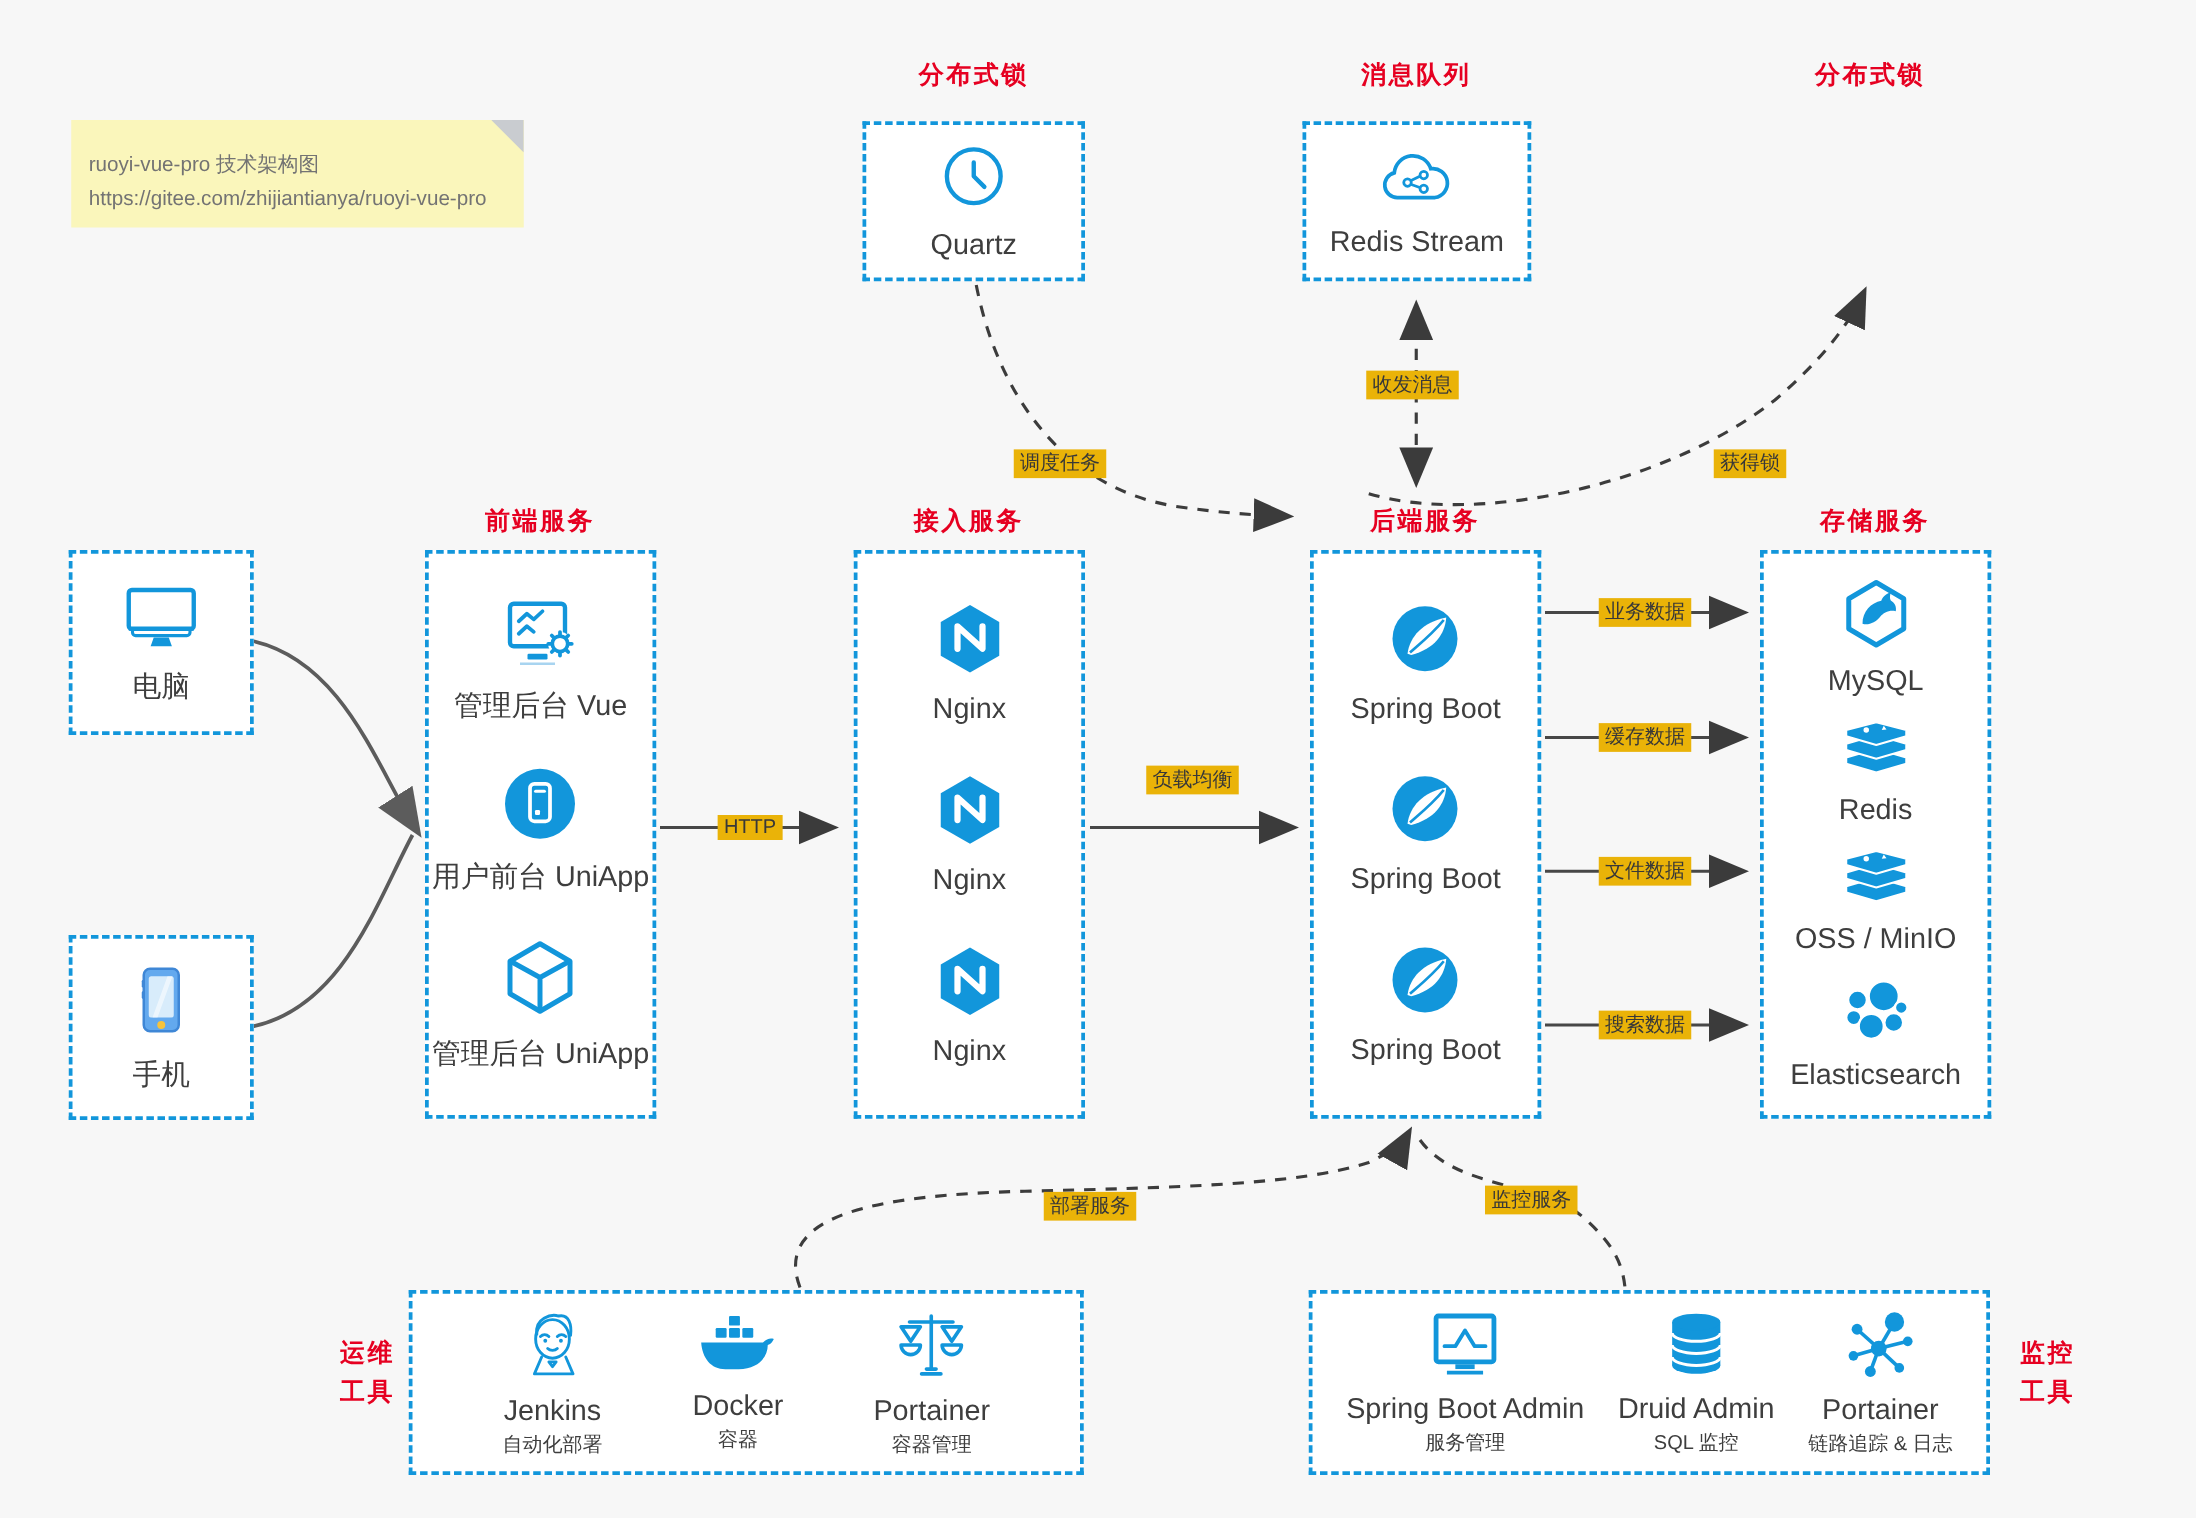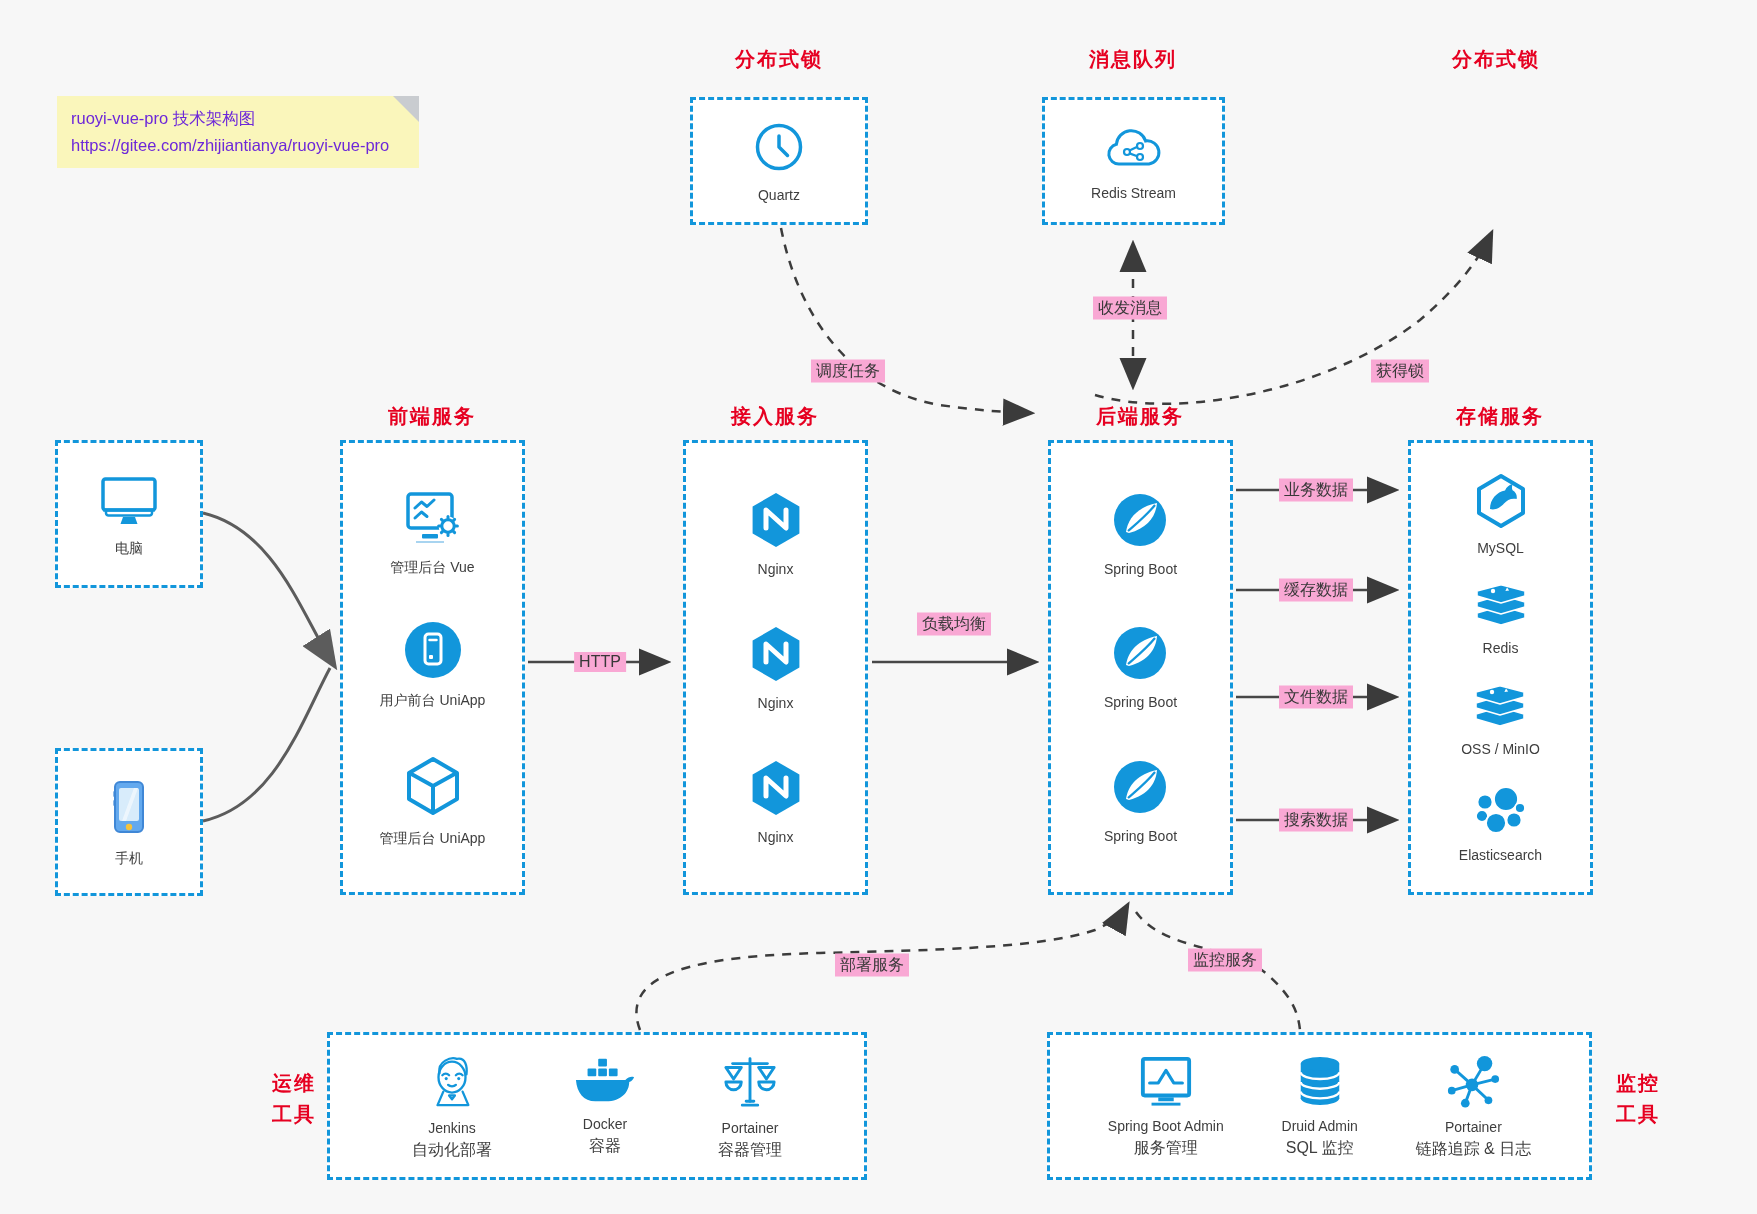--- a/index.html
+++ b/index.html
@@ -10,22 +10,22 @@
   #canvas{
     position:relative;
     width:1757px;height:1214px;
     background:#f7f7f7;
     overflow:hidden;
   }
   
   .note{
     position:absolute;left:57px;top:96px;
     background:#faf6bb;
-    padding:9px 30px 9px 14px;
-    font-size:16.5px;color:#6d28d9;line-height:1.65;
+    padding:23px 30px 9px 14px;
+    font-size:16.5px;color:#737373;line-height:1.65;
     white-space:nowrap;
   }
   .note .fold{position:absolute;top:0;right:0;line-height:0;}
   
   .dbox{
     position:absolute;
     border:3px dashed #1296db;
     background:#fff;
     box-sizing:border-box;
   }
@@ -42,27 +42,27 @@
   }
   .side-title{
     position:absolute;
     font-size:20px;font-weight:bold;color:#e60021;
     line-height:1.55;text-align:center;width:56px;
     letter-spacing:2px;
   }
   
   .node{display:flex;flex-direction:column;align-items:center;gap:9px;}
   .node.tight{gap:6px;}
-  .nlabel{font-size:14px;color:#3e3e3e;white-space:nowrap;}
+  .nlabel{font-size:23px;color:#3e3e3e;white-space:nowrap;}
   .sub{font-size:16px;color:#3e3e3e;white-space:nowrap;margin-top:-2px;}
   
   .elabel{
     position:absolute;transform:translate(-50%,-50%);
     font-size:16px;color:#383838;
-    background:#f9a8d4;padding:1px 5px;white-space:nowrap;
+    background:#eab308;padding:1px 5px;white-space:nowrap;
   }
   svg.overlay{position:absolute;left:0;top:0;pointer-events:none;}
 </style>
 </head>
 <body>
 
 <div id="canvas">
 
   <svg class="overlay" width="1757" height="1214" viewBox="0 0 1757 1214">
     <defs>

